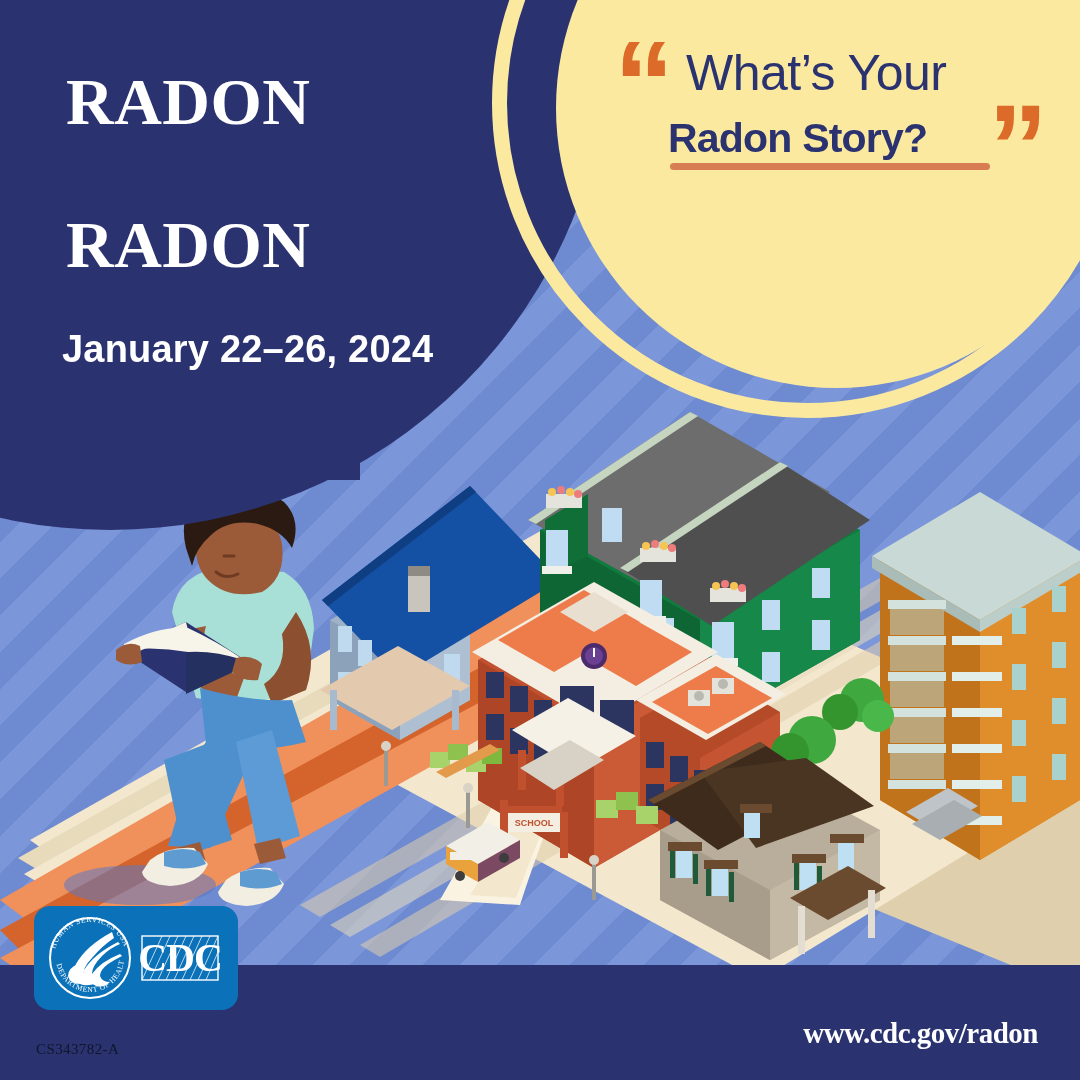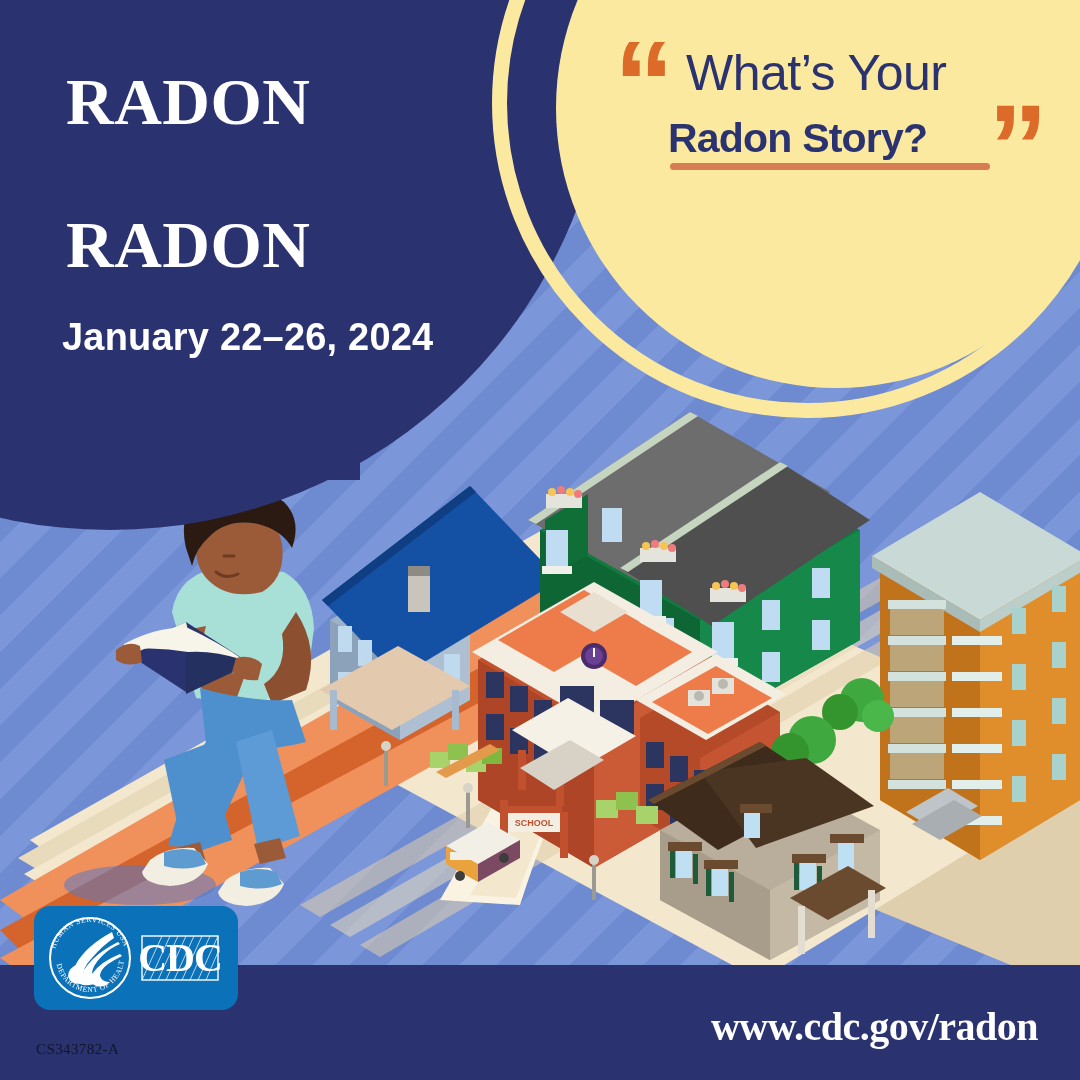--- a/index.html
+++ b/index.html
@@ -84,21 +84,21 @@
   .headline h1 {
     margin: 4px;
     color: #FFFFFF;
     font-family: "Liberation Serif", serif;
     font-weight: bold;
     font-size: 66px;
     line-height: 1.08;
     letter-spacing: 0.5px;
   }
   .headline .dateline {
-    margin-top: 36px;
+    margin-top: 48px;
     color: #FFFFFF;
     font-family: "Liberation Sans", sans-serif;
     font-weight: bold;
     font-size: 38px;
     letter-spacing: 0.2px;
   }
 
   
   .quote-block {
     position: absolute;
@@ -155,21 +155,21 @@
     background: #2A3270;
     z-index: 50;
   }
   .url-text {
     position: absolute;
     right: 42px;
     bottom: 30px;
     color: #FFFFFF;
     font-family: "Liberation Serif", serif;
     font-weight: bold;
-    font-size: 40px;
+    font-size: 29px;
     letter-spacing: -0.5px;
     z-index: 60;
   }
 
   
   .cdc-logo {
     position: absolute;
     left: 34px;
     bottom: 70px;
     width: 204px;

